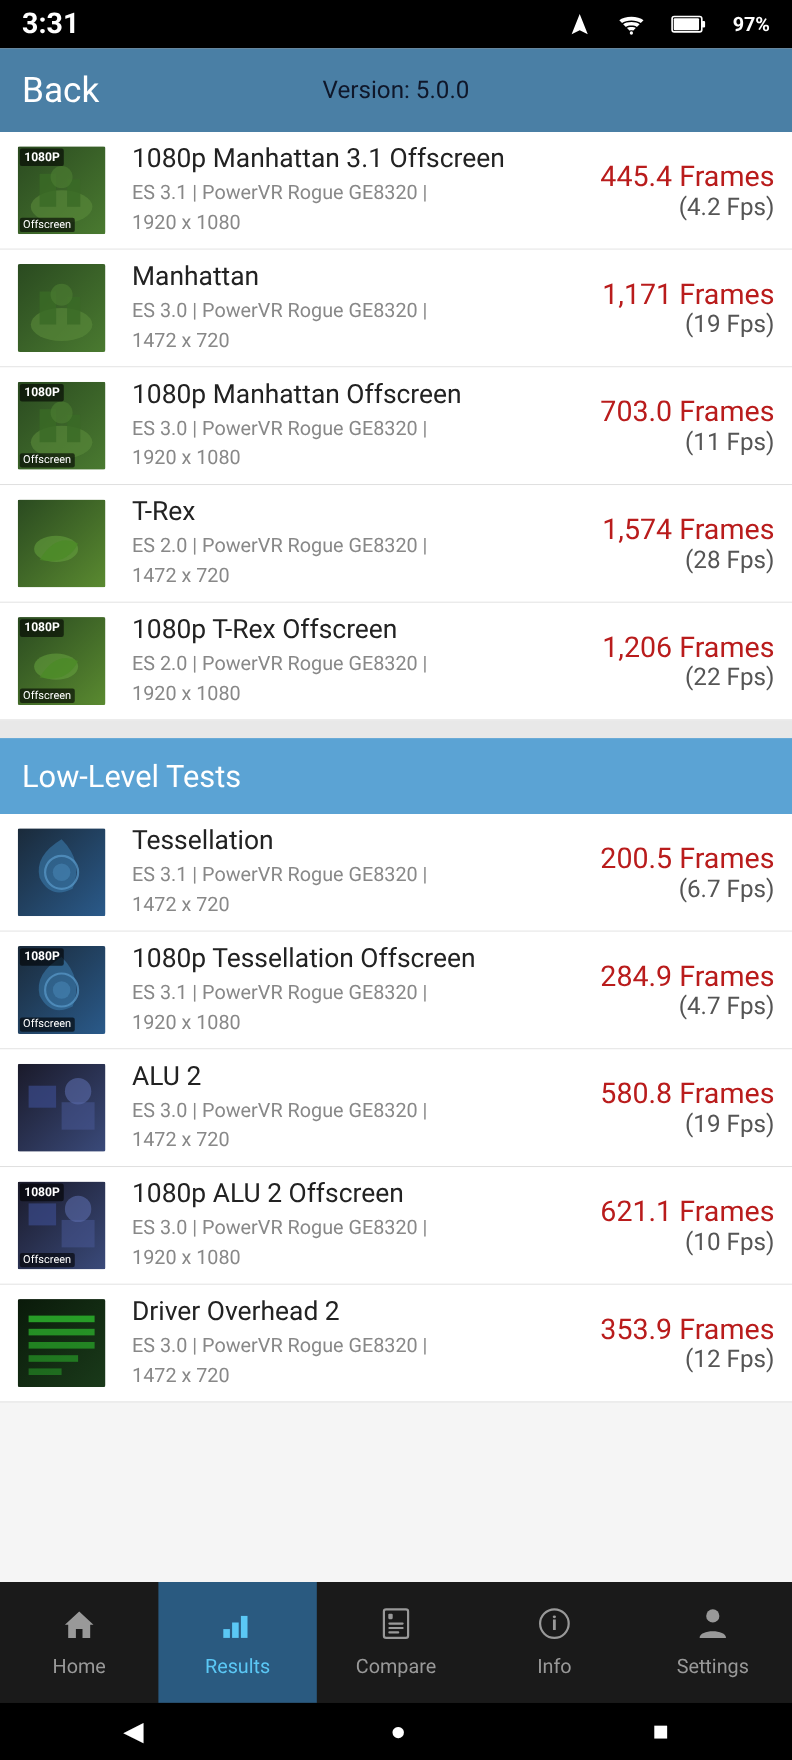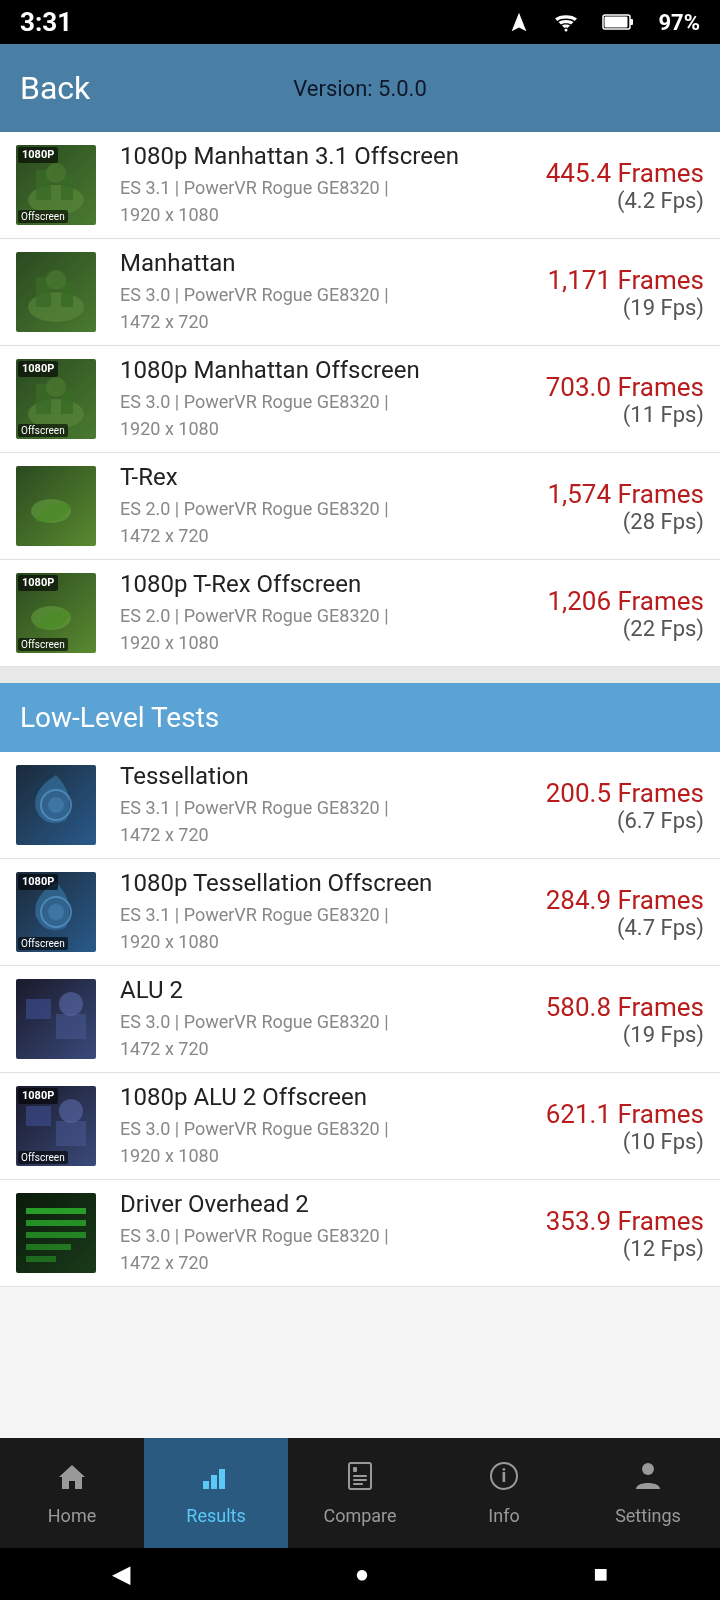--- a/index.html
+++ b/index.html
@@ -21,27 +21,27 @@
       justify-content: space-between;
       padding: 0 20px;
       color: #fff;
       font-size: 26px;
       font-weight: bold;
     }
     .status-right {
       display: flex;
       align-items: center;
       gap: 24px;
-      font-size: 22px;
+      font-size: 18px;
     }
 
     
     .header {
       background: #4a7fa5;
-      height: 88px;
+      height: 76px;
       display: flex;
       align-items: center;
       padding: 0 20px;
       position: relative;
     }
     .back-btn {
       color: #fff;
       font-size: 32px;
       font-weight: 400;
     }

